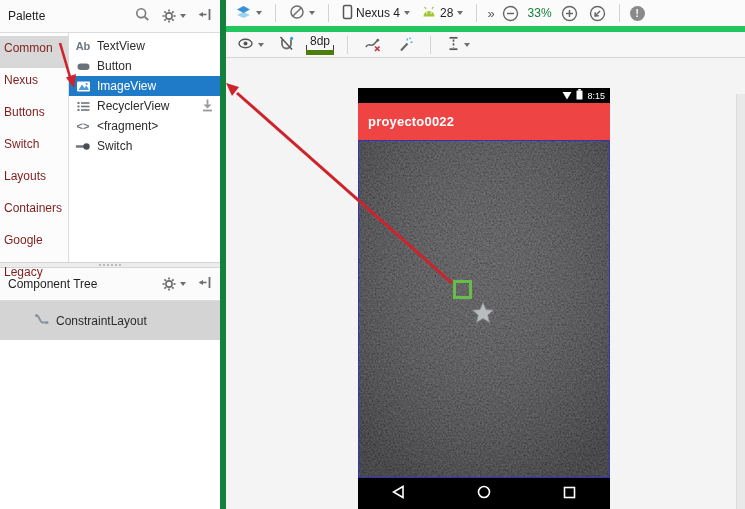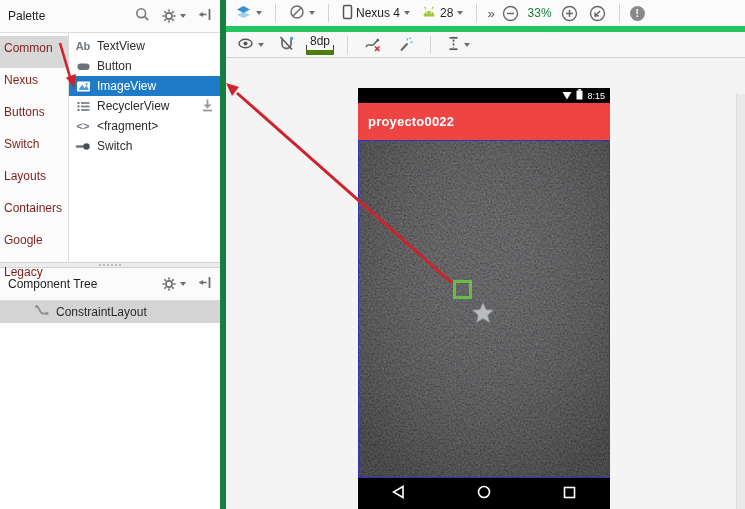--- a/index.html
+++ b/index.html
@@ -22,21 +22,21 @@
   .cat.sel{background:var(--category-selected);}
   .comps{flex:1;padding-top:3px;}
   .comp-row{height:20px;display:flex;align-items:center;padding-left:6px;gap:6px;position:relative;}
   .comp-row.sel{background:var(--selection-blue);color:#fff;}
   .ci{width:16px;height:16px;display:flex;align-items:center;justify-content:center;flex:none;text-align:center;}
   .glyph{font-size:11px;color:#6f7781;font-weight:bold;}
   .dl{position:absolute;right:6px;top:2px;}
   .splitter{height:6px;background:#ececec;border-top:1px solid #d5d5d5;border-bottom:1px solid #d5d5d5;display:flex;align-items:center;justify-content:center;gap:2px;}
   .splitter i{width:2px;height:2px;border-radius:50%;background:#aaa;display:block;}
   .tree-panel{height:240px;background:#fff;}
-  .tree-row{height:22px;display:flex;align-items:center;gap:6px;padding-left:34px;background:var(--tree-selected);}
+  .tree-row{height:39px;display:flex;align-items:center;gap:6px;padding-left:34px;background:var(--tree-selected);}
 
   
   .toolbar1{position:absolute;left:226px;top:0;right:0;height:32px;background:#fbfbfb;border-bottom:6px solid #22c55e;display:flex;align-items:center;padding:0 6px;gap:5px;}
   .toolbar2{position:absolute;left:226px;top:32px;right:0;height:26px;background:#f7f7f7;border-bottom:1px solid #d4d4d4;display:flex;align-items:center;padding:0 8px;gap:8px;}
   .sep{width:1px;height:18px;background:#d4d4d4;margin:0 5px;flex:none;}
   .tbtn{display:flex;align-items:center;gap:3px;padding:2px 3px;border-radius:2px;cursor:default;}
   .caret{width:0;height:0;border-left:3.5px solid transparent;border-right:3.5px solid transparent;border-top:4px solid #6e6e6e;margin-left:1px;}
   .tlabel{color:#1e1e1e;}
   .chev{color:#555;font-size:13px;letter-spacing:-1px;}
   .zoomtxt{color:#15803d;min-width:26px;text-align:center;}

